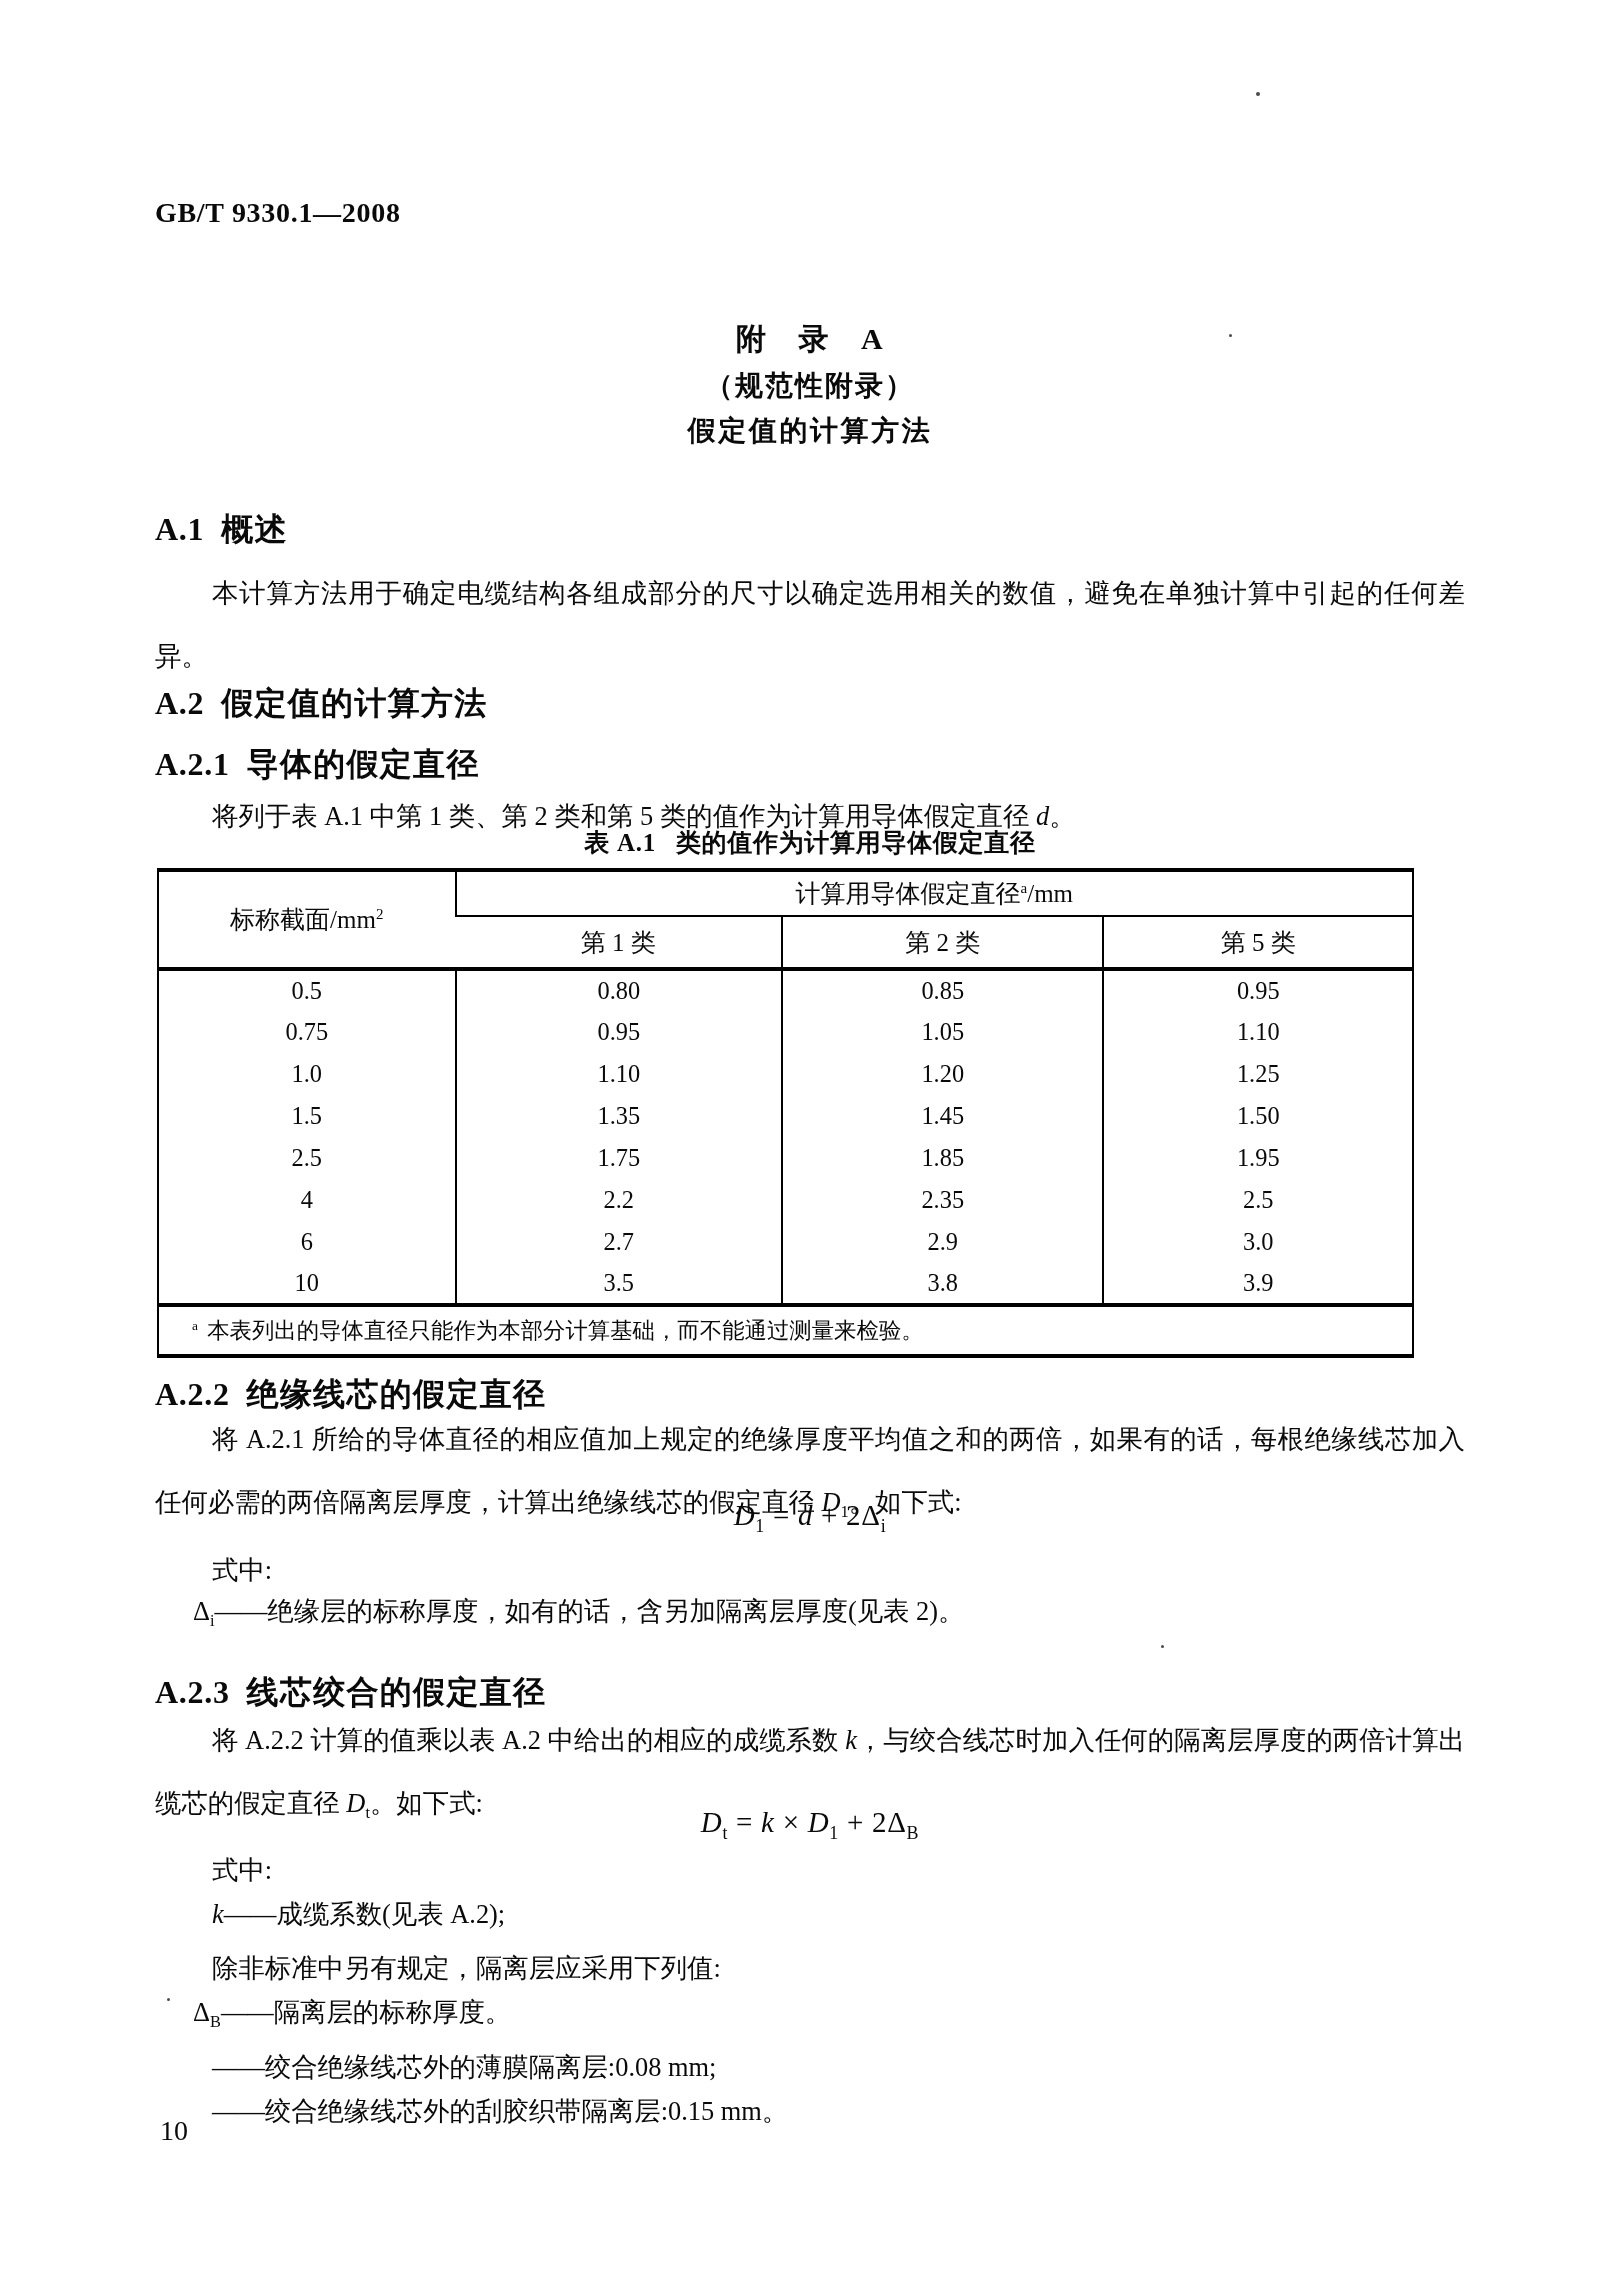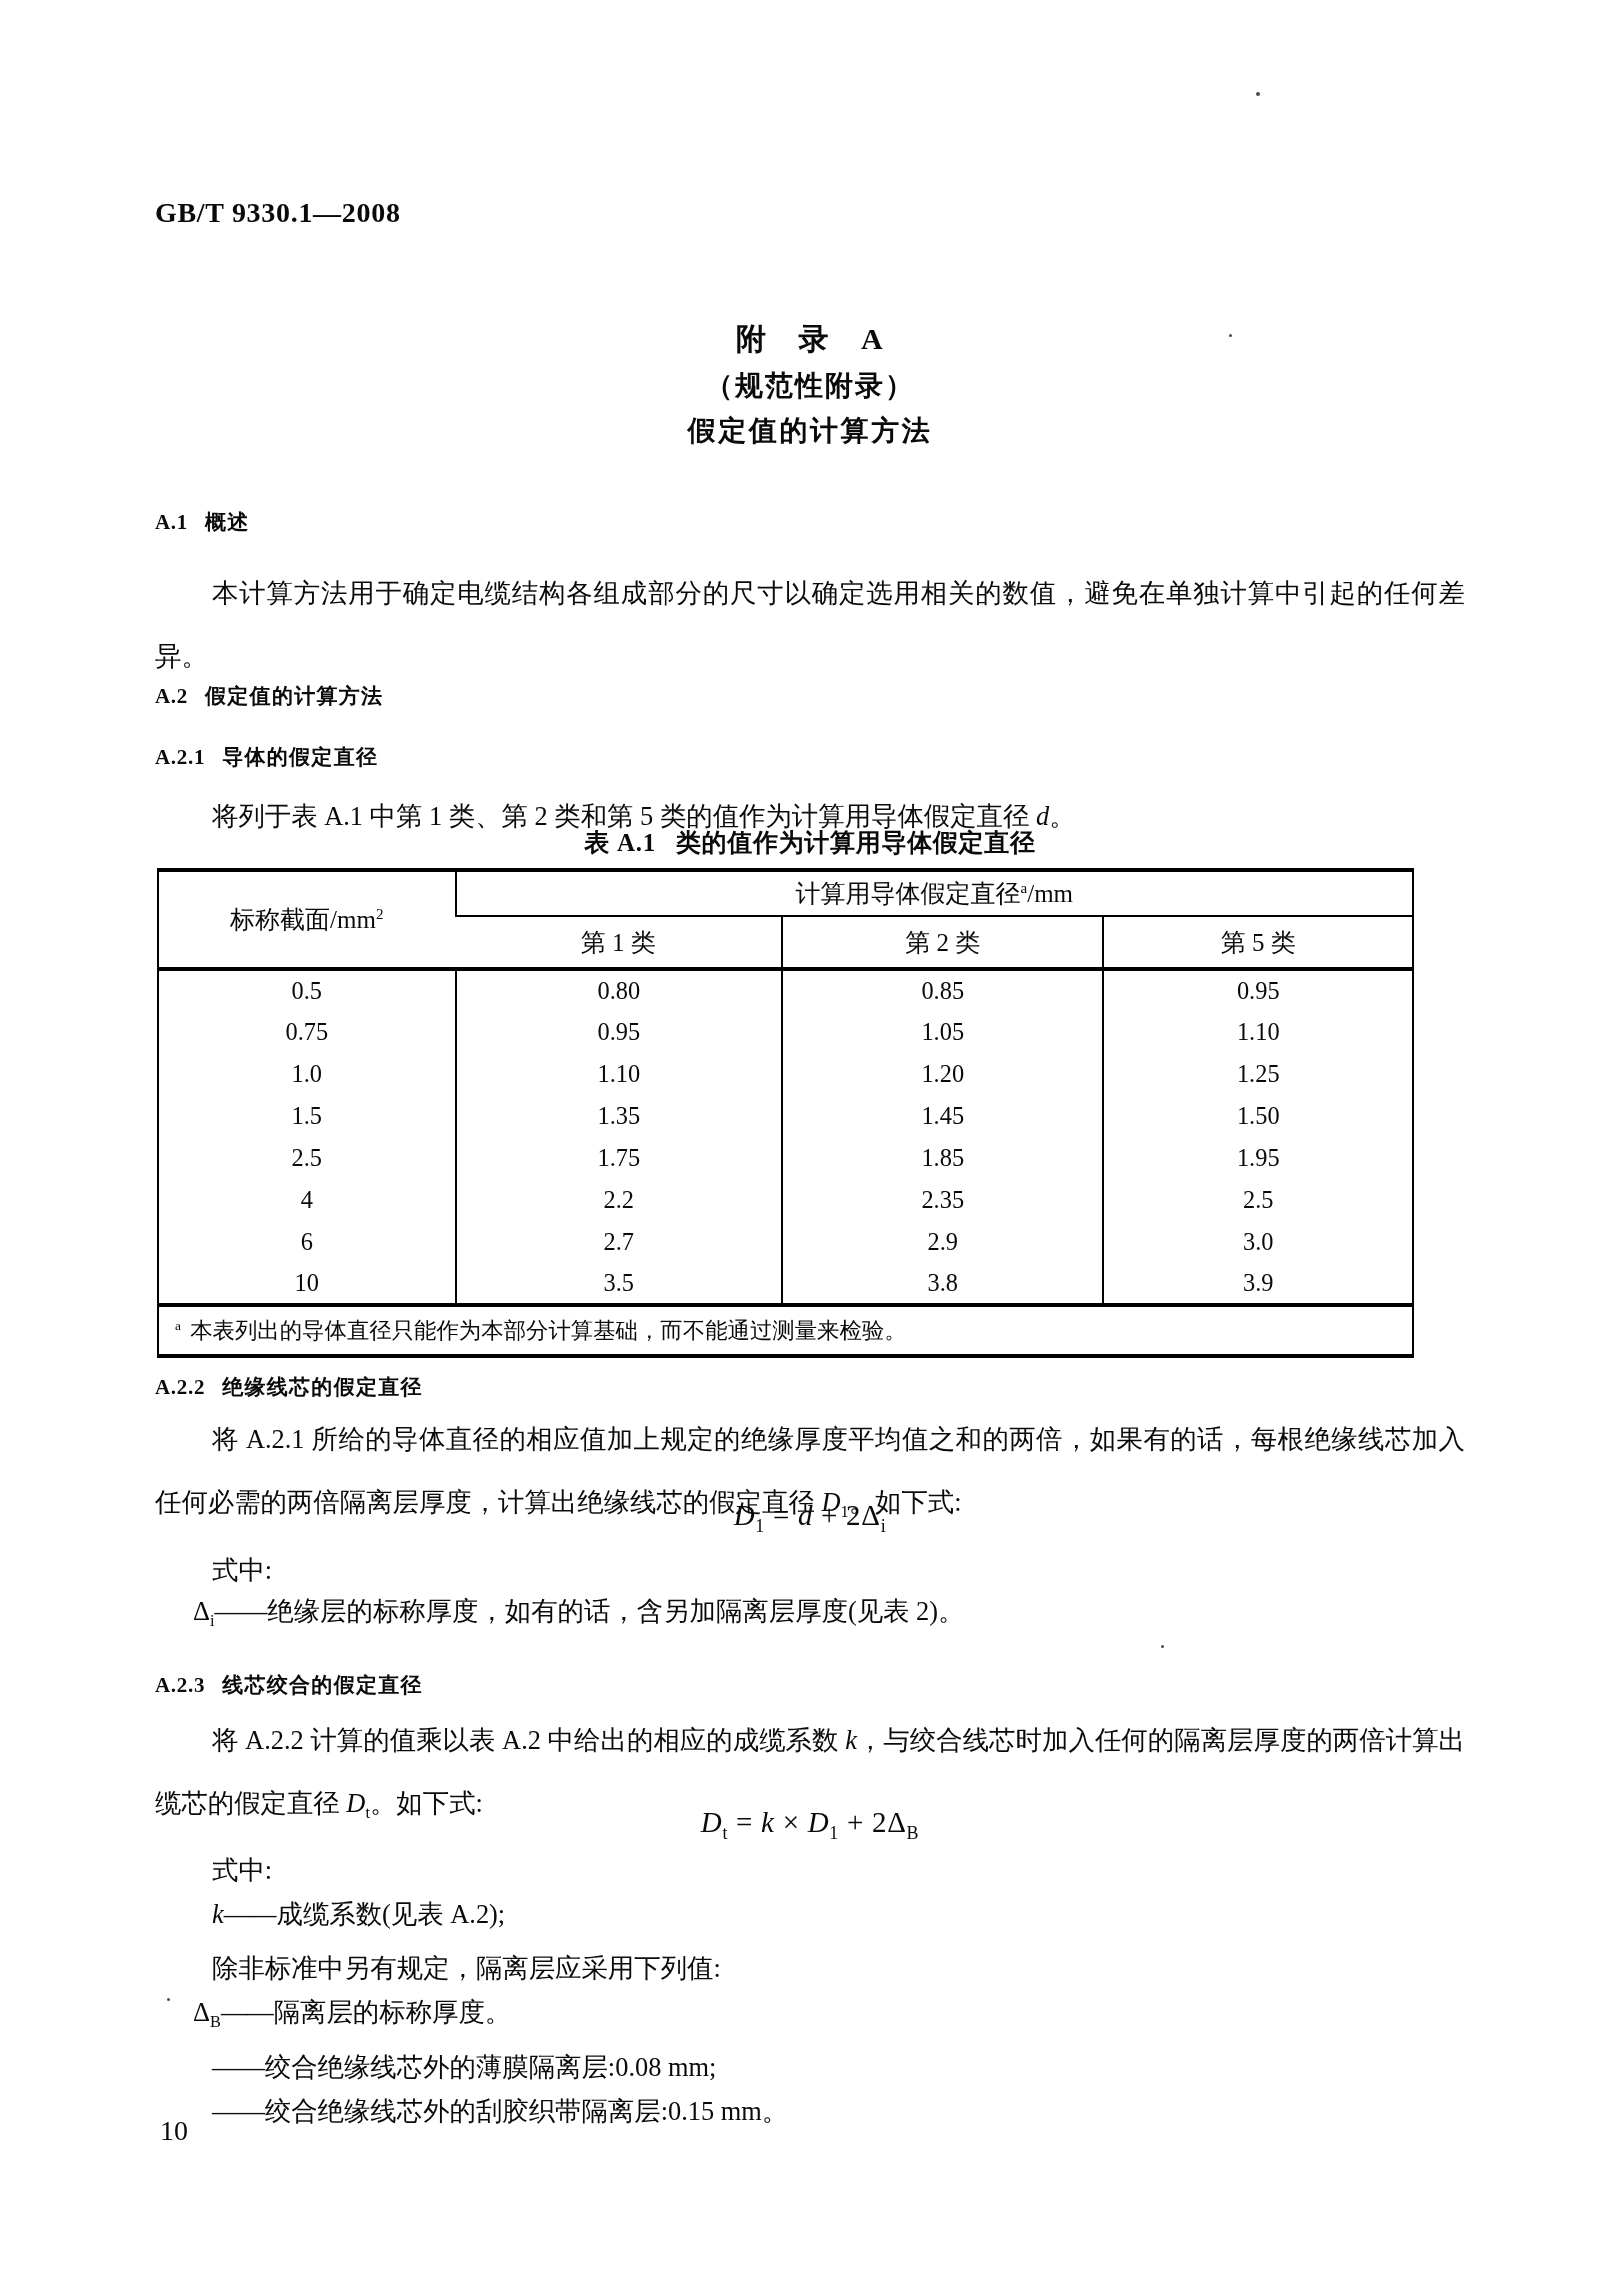--- a/index.html
+++ b/index.html
@@ -17,21 +17,21 @@
   .doc-code {
     top: 197px;
     font-size: 28px;
     font-weight: bold;
     letter-spacing: 0.7px;
   }
   .title-line { text-align: center; font-weight: bold; }
   .title-1 { top: 319px; font-size: 30px; letter-spacing: 1.3px; }
   .title-2 { top: 367px; font-size: 28px; letter-spacing: 2px; }
   .title-3 { top: 412px; font-size: 28px; letter-spacing: 2.6px; }
-  .heading { font-size: 21px; font-weight: bold; }
+  .heading { font-size: 32px; font-weight: bold; }
   .heading .h-num { margin-right: 17px; letter-spacing: 0.7px; }
   .heading .h-title { letter-spacing: 1.3px; }
   .h-a1  { top: 508px; }
   .h-a2  { top: 682px; }
   .h-a21 { top: 743px; }
   .h-a22 { top: 1373px; }
   .h-a23 { top: 1671px; }
   .para {
     font-size: 26.4px;
     line-height: 63px;
@@ -66,21 +66,21 @@
   table.t1 td + td { border-left: 2px solid #000; }
   table.t1 .hdr-top td { height: 46px; font-size: 25px; }
   table.t1 .span-h { border-bottom: 2px solid #000; }
   table.t1 .c1h { border-bottom: 4px solid #000; font-size: 25px; }
   table.t1 .hdr-sub td { height: 53px; border-bottom: 4px solid #000; font-size: 25px; }
   table.t1 .data td { height: 42px; }
   table.t1 .foot td {
     border-top: 4px solid #000;
     height: 51px;
     text-align: left;
-    padding-left: 16px;
+    padding-left: 33px;
     font-size: 22.4px;
   }
   sup { font-size: 60%; vertical-align: super; }
   sub { font-size: 62%; vertical-align: sub; }
   .foot sup { margin-right: 9.2px; }
   .formula {
     text-align: center;
     font-size: 29px;
     letter-spacing: 0.7px;
   }

